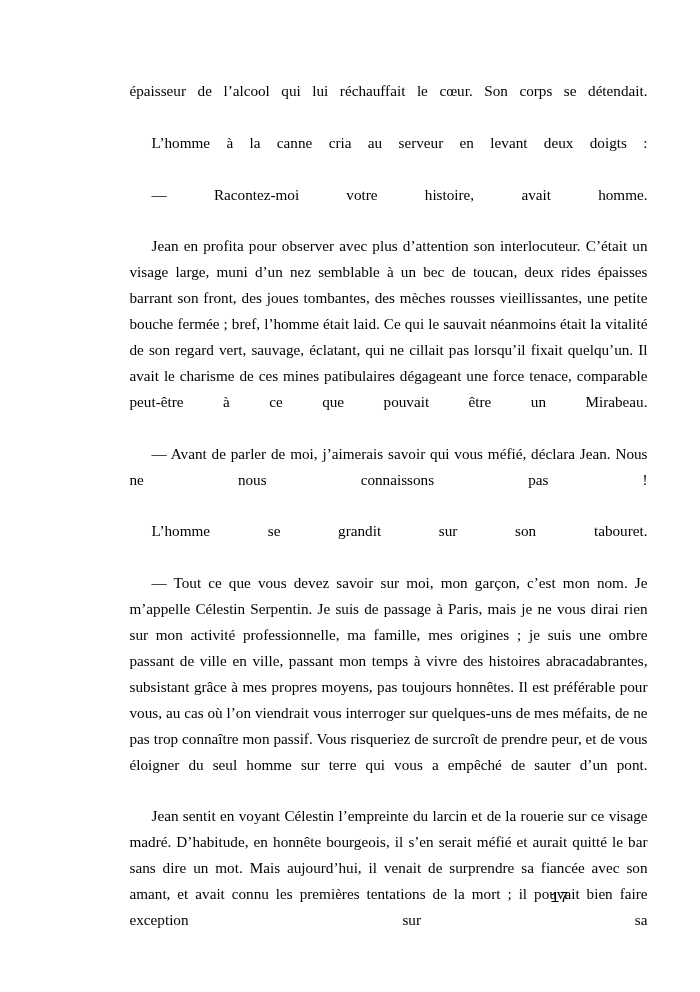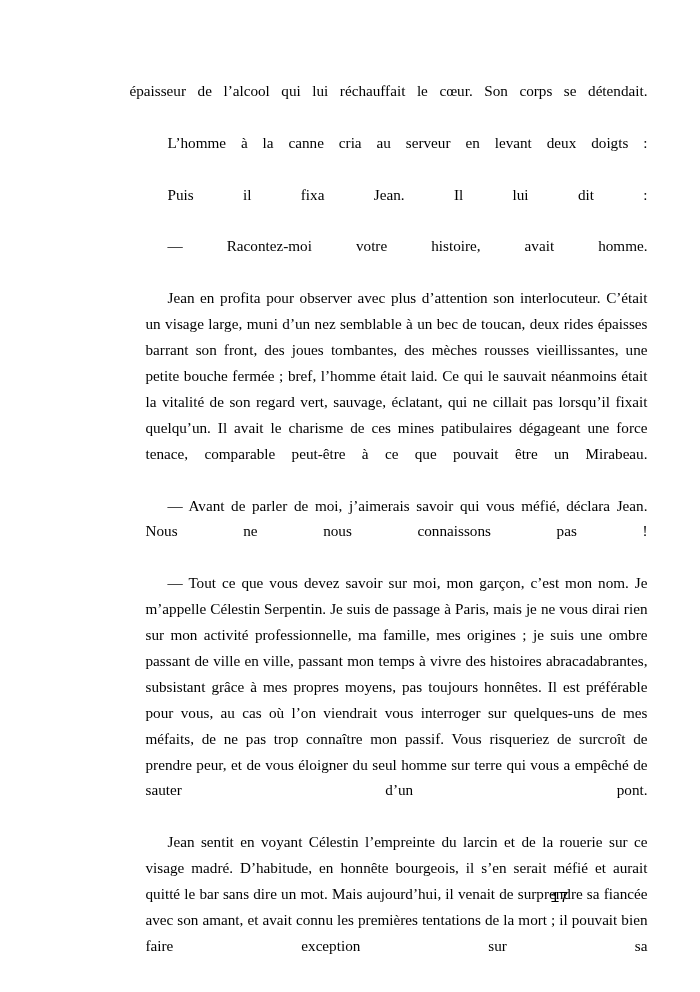--- a/index.html
+++ b/index.html
@@ -31,21 +31,20 @@
     line-height: 25.9px;
     text-align: justify;
     text-justify: inter-word;
     hyphens: none;
     -webkit-hyphens: none;
     text-indent: 0;
   }
   
   .para.indent {
     text-indent: 22px;
-    margin-left: 16px;
   }
   
   .para::after {
     content: "";
     display: inline-block;
     width: 100%;
   }
   .page-number {
     position: absolute;
     right: 92px;
@@ -59,23 +58,23 @@
   }
 </style>
 </head>
 <body>
 
 <div class="page">
 
   <div class="text-block">
     <p class="para">épaisseur de l’alcool qui lui réchauffait le cœur. Son corps se détendait.</p>
     <p class="para indent">L’homme à la canne cria au serveur en levant deux doigts :</p>
-    <p class="para indent">Puis il fixa Jean. Il lui dit :</p>
     <p class="para indent">— Racontez-moi votre histoire, avait homme.</p>
     <p class="para indent">Jean en profita pour observer avec plus d’attention son interlocuteur. C’était un visage large, muni d’un nez semblable à un bec de toucan, deux rides épaisses barrant son front, des joues tombantes, des mèches rousses vieillissantes, une petite bouche fermée ; bref, l’homme était laid. Ce qui le sauvait néanmoins était la vitalité de son regard vert, sauvage, éclatant, qui ne cillait pas lorsqu’il fixait quelqu’un. Il avait le charisme de ces mines patibulaires dégageant une force tenace, comparable peut-être à ce que pouvait être un Mirabeau.</p>
     <p class="para indent">— Avant de parler de moi, j’aimerais savoir qui vous méfié, déclara Jean. Nous ne nous connaissons pas !</p>
+    <p class="para indent">L’homme se grandit sur son tabouret.</p>
     <p class="para indent">— Tout ce que vous devez savoir sur moi, mon garçon, c’est mon nom. Je m’appelle Célestin Serpentin. Je suis de passage à Paris, mais je ne vous dirai rien sur mon activité professionnelle, ma famille, mes origines ; je suis une ombre passant de ville en ville, passant mon temps à vivre des histoires abracadabrantes, subsistant grâce à mes propres moyens, pas toujours honnêtes. Il est préférable pour vous, au cas où l’on viendrait vous interroger sur quelques-uns de mes méfaits, de ne pas trop connaître mon passif. Vous risqueriez de surcroît de prendre peur, et de vous éloigner du seul homme sur terre qui vous a empêché de sauter d’un pont.</p>
     <p class="para indent">Jean sentit en voyant Célestin l’empreinte du larcin et de la rouerie sur ce visage madré. D’habitude, en honnête bourgeois, il s’en serait méfié et aurait quitté le bar sans dire un mot. Mais aujourd’hui, il venait de surprendre sa fiancée avec son amant, et avait connu les premières tentations de la mort ; il pouvait bien faire exception sur sa</p>
   </div>
 
   <div class="page-number">17</div>
 
 </div>
 
 </body></html>

